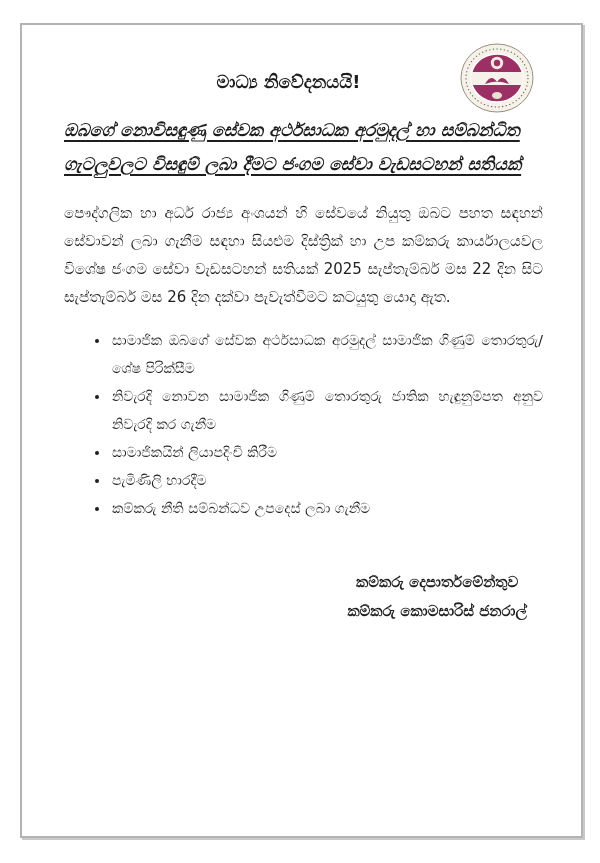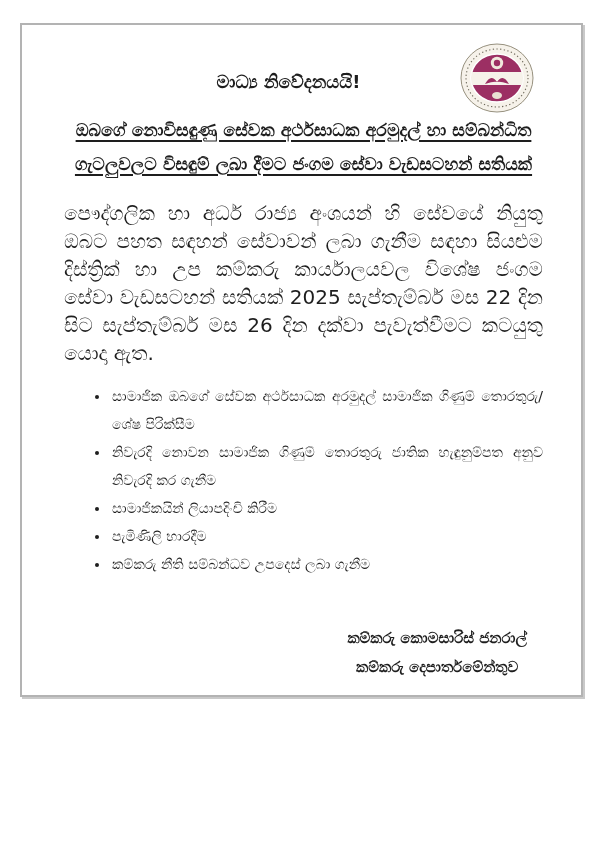--- a/index.html
+++ b/index.html
@@ -17,21 +17,21 @@
     width: 600px;
     height: 863px;
     background: #ffffff;
     overflow: hidden;
   }
   .page-frame {
     position: absolute;
     left: 20px;
     top: 23px;
     width: 563px;
-    height: 674px;
+    height: 815px;
     box-sizing: border-box;
     background: #ffffff;
     border: 2px solid #b3b3b3;
     box-shadow: 2px 2px 0 #c9c9c9;
     padding: 44px 38px 0 42px;
   }
   .announcement-label {
     text-align: center;
     font-weight: bold;
     font-size: 18px;
@@ -39,31 +39,31 @@
     margin: 0 30px 18px 0;
   }
   .doc-logo {
     position: absolute;
     top: 17px;
     right: 46px;
     width: 76px;
     height: 72px;
   }
   .doc-title {
-    text-align: center;
     font-weight: bold;
     font-size: 17.5px;
     line-height: 34px;
     text-decoration: underline;
     text-decoration-thickness: 1.5px;
     text-underline-offset: 4px;
     margin: 0 0 18px 0;
+    font-style: italic;
   }
   .para {
-    font-size: 20px;
+    font-size: 15px;
     line-height: 28px;
     text-align: justify;
     margin: 0 0 15px 0;
   }
   .services-list {
     margin: 0 0 15px 0;
     padding: 0 0 0 46px;
     font-size: 14px;
     line-height: 28px;
     list-style-type: disc;
@@ -123,18 +123,18 @@
     <ul class="services-list">
       <li>සාමාජික ඔබගේ සේවක අර්ථසාධක අරමුදල් සාමාජික ගිණුම් තොරතුරු/ ශේෂ පිරික්සීම</li>
       <li>නිවැරදි නොවන සාමාජික ගිණුම් තොරතුරු ජාතික හැඳුනුම්පත අනුව නිවැරදි කර ගැනීම</li>
       <li>සාමාජිකයින් ලියාපදිංචි කිරීම</li>
       <li>පැමිණිලි භාරදීම</li>
       <li>කම්කරු නීති සම්බන්ධව උපදෙස් ලබා ගැනීම</li>
     </ul>
 
 
     <div class="signature-block">
+      <div>කම්කරු දෙපාර්තමේන්තුව</div>
       <div>කම්කරු කොමසාරිස් ජනරාල්</div>
-      <div>කම්කරු දෙපාර්තමේන්තුව</div>
     </div>
 
   </div>
 </div>
 
 </body></html>

